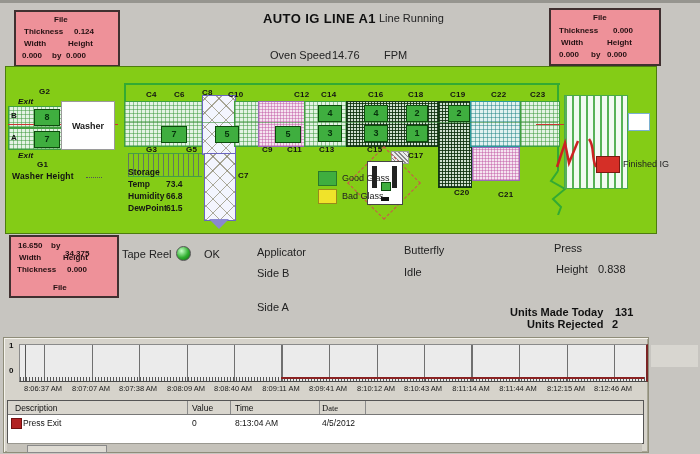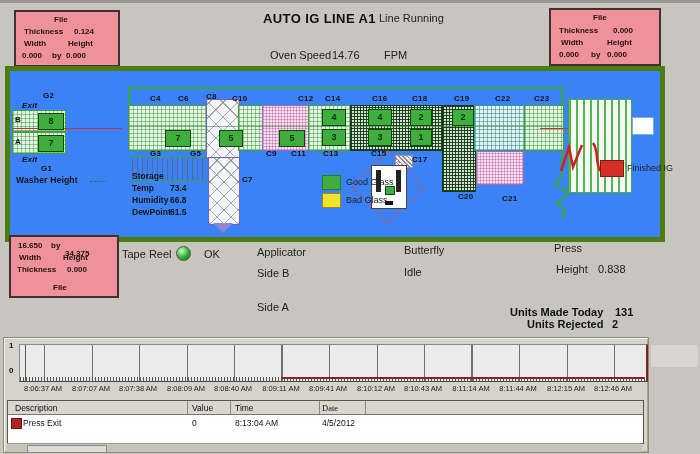--- a/index.html
+++ b/index.html
@@ -19,21 +19,21 @@
   .mainbtn{left:143px;top:8px;width:54px;height:26px;background:#e9e9e9;border:1px solid #1c1c1c;
            box-shadow:inset -2px -2px 0 #9d9d9d, inset 2px 2px 0 #ffffff;
            display:flex;align-items:center;justify-content:center;
            font:bold 11px "Liberation Sans",sans-serif;letter-spacing:.5px;cursor:pointer;}
 
   .title{font:bold 13px "Liberation Sans",sans-serif;letter-spacing:.4px;color:#101010;}
   .t11{font:11px "Liberation Sans",sans-serif;color:#222;}
   .t11b{font:bold 11px "Liberation Sans",sans-serif;color:#111;}
 
   
-  .diagram{left:5px;top:66px;width:650px;height:166px;background:#3b82f6;border:5px solid #4d7c0f;}
+  .diagram{left:5px;top:66px;width:650px;height:166px;background:#84cc16;border:1px solid #4d7c0f;}
   .slabel{position:absolute;font:bold 8px "Liberation Sans",sans-serif;color:#121212;letter-spacing:.2px;white-space:nowrap;z-index:5;}
   .t8b{position:absolute;font:bold 8.5px "Liberation Sans",sans-serif;color:#161616;white-space:nowrap;}
   .t9{position:absolute;font:9px "Liberation Sans",sans-serif;color:#222;white-space:nowrap;}
 
   .hatch-green{background-color:#e4f3e4;
     background-image:repeating-linear-gradient(0deg,rgba(55,150,55,.5) 0 1px,transparent 1px 4px),
                      repeating-linear-gradient(90deg,rgba(55,150,55,.5) 0 1px,transparent 1px 4px);
     border:1px solid #3f9f3f;}
   .hatch-dark{background-color:#cfe0cf;
     background-image:repeating-linear-gradient(0deg,rgba(10,45,10,.85) 0 1px,transparent 1px 3px),
@@ -150,20 +150,23 @@
     <div class="abs hatch-green" style="left:2px;top:39px;width:52px;height:20px;"></div>
     <div class="abs hatch-green" style="left:2px;top:61px;width:52px;height:20px;"></div>
     <div class="abs slabel" style="left:5px;top:44px;">B</div>
     <div class="abs slabel" style="left:5px;top:66px;">A</div>
     <div class="gblock" style="left:28px;top:42px;width:24px;height:15px;">8</div>
     <div class="gblock" style="left:28px;top:64px;width:24px;height:15px;">7</div>
     <div class="abs slabel" style="left:12px;top:84px;font-style:italic;">Exit</div>
     <div class="abs slabel" style="left:31px;top:93px;">G1</div>
 
     <div class="abs redline" style="left:2px;top:57px;width:110px;height:1px;"></div>
+    <div class="abs washer" style="left:55px;top:34px;width:52px;height:47px;">
+      <span style="background:#fff;padding:0 1px;">Washer</span>
+    </div>
     <div class="abs slabel" style="left:6px;top:104px;font-size:8.5px;">Washer Height</div>
     <div class="abs" style="left:80px;top:110px;width:16px;height:1px;border-top:1px dotted #555;"></div>
 
     <div class="abs hatch-green" style="left:118px;top:34px;width:78px;height:44px;"></div>
     <div class="abs xbrace" style="left:196px;top:28px;width:32px;height:58px;"></div>
     <div class="abs hatch-green" style="left:228px;top:34px;width:24px;height:44px;"></div>
     <div class="abs hatch-pink" style="left:252px;top:34px;width:46px;height:44px;"></div>
     <div class="abs hatch-green" style="left:298px;top:34px;width:42px;height:44px;"></div>
     <div class="abs hatch-dark" style="left:340px;top:34px;width:92px;height:44px;"></div>
     <div class="abs hatch-dark" style="left:432px;top:34px;width:32px;height:85px;"></div>

